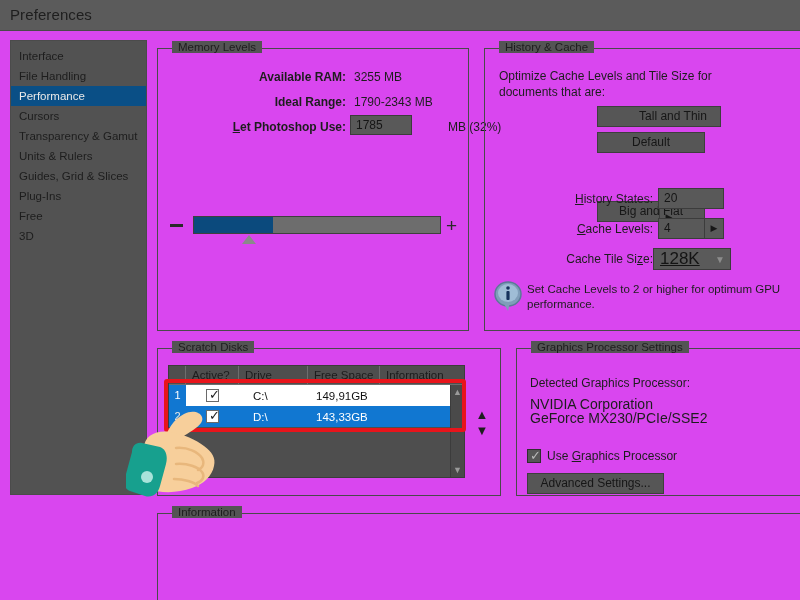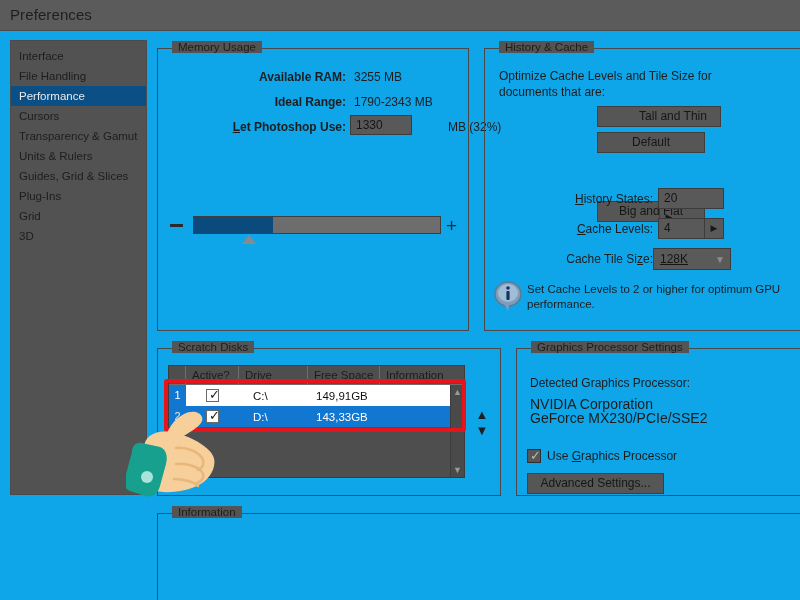--- a/index.html
+++ b/index.html
@@ -7,21 +7,21 @@
     margin: 0; padding: 0;
     width: 800px; height: 600px;
     overflow: hidden;
     background: #545454;
     font-family: "Liberation Sans", sans-serif;
     -webkit-font-smoothing: antialiased;
   }
   #app {
     position: relative;
     width: 800px; height: 600px;
-    background: #0ea5e9;
+    background: #d946ef;
     color: #1c1c1c;
   }
 
   
   #titlebar {
     position: absolute; left: 0; top: 0; width: 800px; height: 31px;
     background: #5b5b5b;
     border-bottom: 1px solid #4a4a4a;
   }
   #titlebar .title {
@@ -154,21 +154,21 @@
   }
   #sp-hist { left: 173px; top: 139px; width: 66px; flex-direction: column; }
   #sp-cl   { left: 173px; top: 169px; width: 66px; }
 
   #sel-cts {
     position: absolute; left: 168px; top: 199px; width: 78px; height: 22px;
     background: #5a5a5a;
     border: 1px solid #3c3c3c;
     display: flex; align-items: center;
   }
-  #sel-cts .sv { flex: 1; font-size: 12px; color: #141414; padding-left: 6px; text-decoration: underline; }
+  #sel-cts .sv { flex: 1; font-size: 17px; color: #141414; padding-left: 6px; text-decoration: underline; }
   #sel-cts .chev {
     width: 20px; text-align: center; font-size: 10px; color: #8c8c8c;
   }
 
   #info-note {
     position: absolute; left: 42px; top: 233px; width: 276px;
     font-size: 11.5px; color: #1d1d1d; line-height: 15px;
   }
   #info-icon {
     position: absolute; left: 9px; top: 232px; width: 30px; height: 32px;
@@ -263,35 +263,35 @@
 
   <div id="sidebar">
     <div class="side-item">Interface</div>
     <div class="side-item">File Handling</div>
     <div class="side-item selected">Performance</div>
     <div class="side-item">Cursors</div>
     <div class="side-item">Transparency &amp; Gamut</div>
     <div class="side-item">Units &amp; Rulers</div>
     <div class="side-item">Guides, Grid &amp; Slices</div>
     <div class="side-item">Plug-Ins</div>
-    <div class="side-item">Grid</div>
+    <div class="side-item">Free</div>
     <div class="side-item">3D</div>
   </div>
 
   <div class="group" id="grp-memory">
-    <div class="legend">Memory Usage</div>
+    <div class="legend">Memory Levels</div>
 
     <div class="mrow mlabel" id="lbl-ram">Available RAM:</div>
     <div class="mrow" id="val-ram">3255 MB</div>
 
     <div class="mrow mlabel" id="lbl-ideal">Ideal Range:</div>
     <div class="mrow" id="val-ideal">1790-2343 MB</div>
 
     <div class="mrow mlabel" id="lbl-letuse"><span class="u">L</span><span>et Photoshop Use:</span></div>
-    <div class="textfield" id="fld-letuse">1330</div>
+    <div class="textfield" id="fld-letuse">1785</div>
     <div class="mrow" id="val-mbpct">MB (32%)</div>
 
     <div id="slider-wrap">
       <div id="slider-minus"></div>
       <div id="slider-track">
         <div id="slider-fill" style="width: 32%;"></div>
       </div>
       <div id="slider-thumb"></div>
       <div id="slider-plus">+</div>
     </div>

